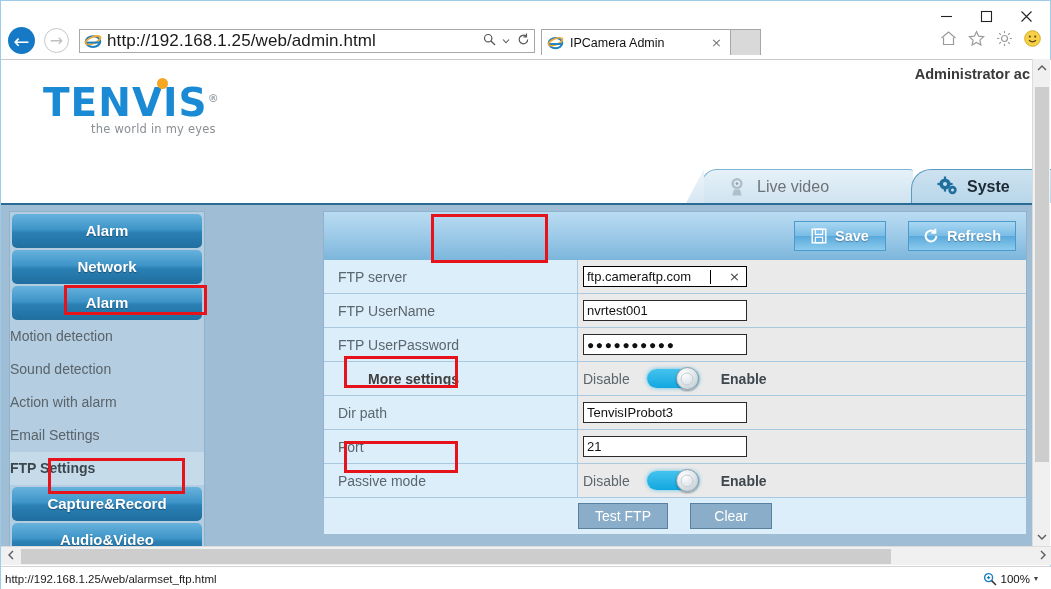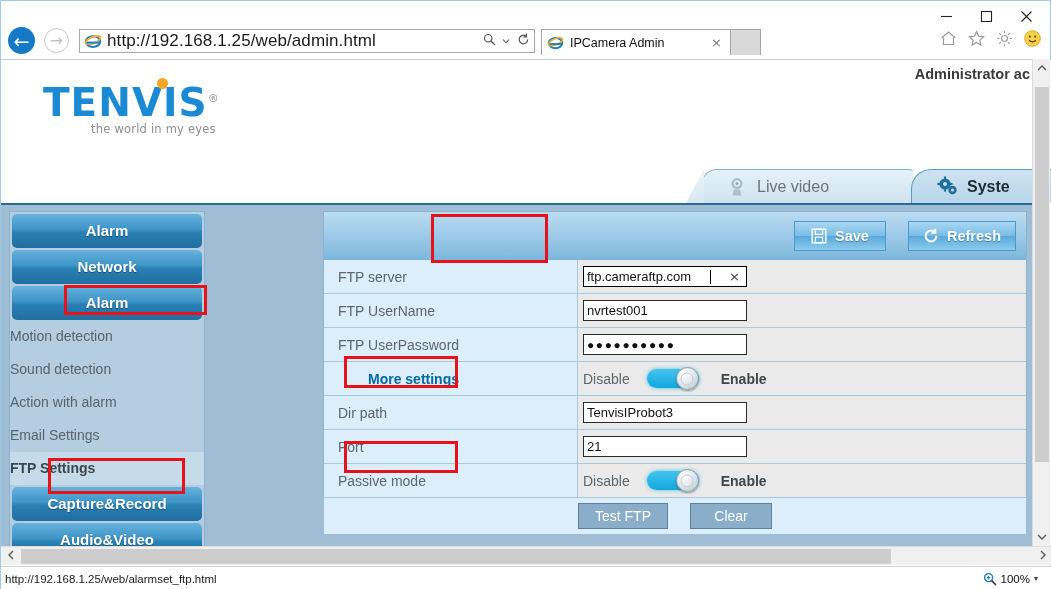--- a/index.html
+++ b/index.html
@@ -112,21 +112,21 @@
           background:linear-gradient(to bottom,#a9d7f2 0%,#79bce5 50%,#5aa9dc 51%,#8ccbed 100%);
           color:#fff; font-size:14.5px; font-weight:bold; text-shadow:0 1px 1px rgba(0,0,0,.3);
           border-radius:0; }
   .tbtn .ico { width:17px; height:17px; position:relative; flex:0 0 auto; }
 
   .frow { display:flex; height:34px; border-bottom:1px solid #a9c9e0; }
   .frow:last-of-type { border-bottom:none; }
   .fcell-label { width:254px; background:#ddeefb; border-right:1px solid #a9c9e0;
                  display:flex; align-items:center; padding-left:14px;
                  font-size:14px; color:#5b666d; }
-  .fcell-label.bold { font-weight:bold; color:#0369a1;padding-left:44px; }
+  .fcell-label.bold { font-weight:bold; color:#404040;padding-left:44px; }
   .fcell-value { flex:1; background:#eaeaea; display:flex; align-items:center; padding-left:5px; }
 
   .tinput { height:21px; width:164px; border:1px solid #2a2a2a; background:#fff;
             font-size:13px; color:#111; padding:0 3px; display:flex; align-items:center;
             font-family:"Liberation Sans", sans-serif; }
   .tinput.focused { border:1px solid #000; justify-content:space-between; }
   .tinput .clr { color:#444; font-size:13px; padding-right:3px; font-family:"DejaVu Sans",sans-serif; }
   .dots { letter-spacing:1.6px; font-size:12px; }
   .caret { display:inline-block; width:1px; height:14px; background:#000; margin-left:1px; }
 

